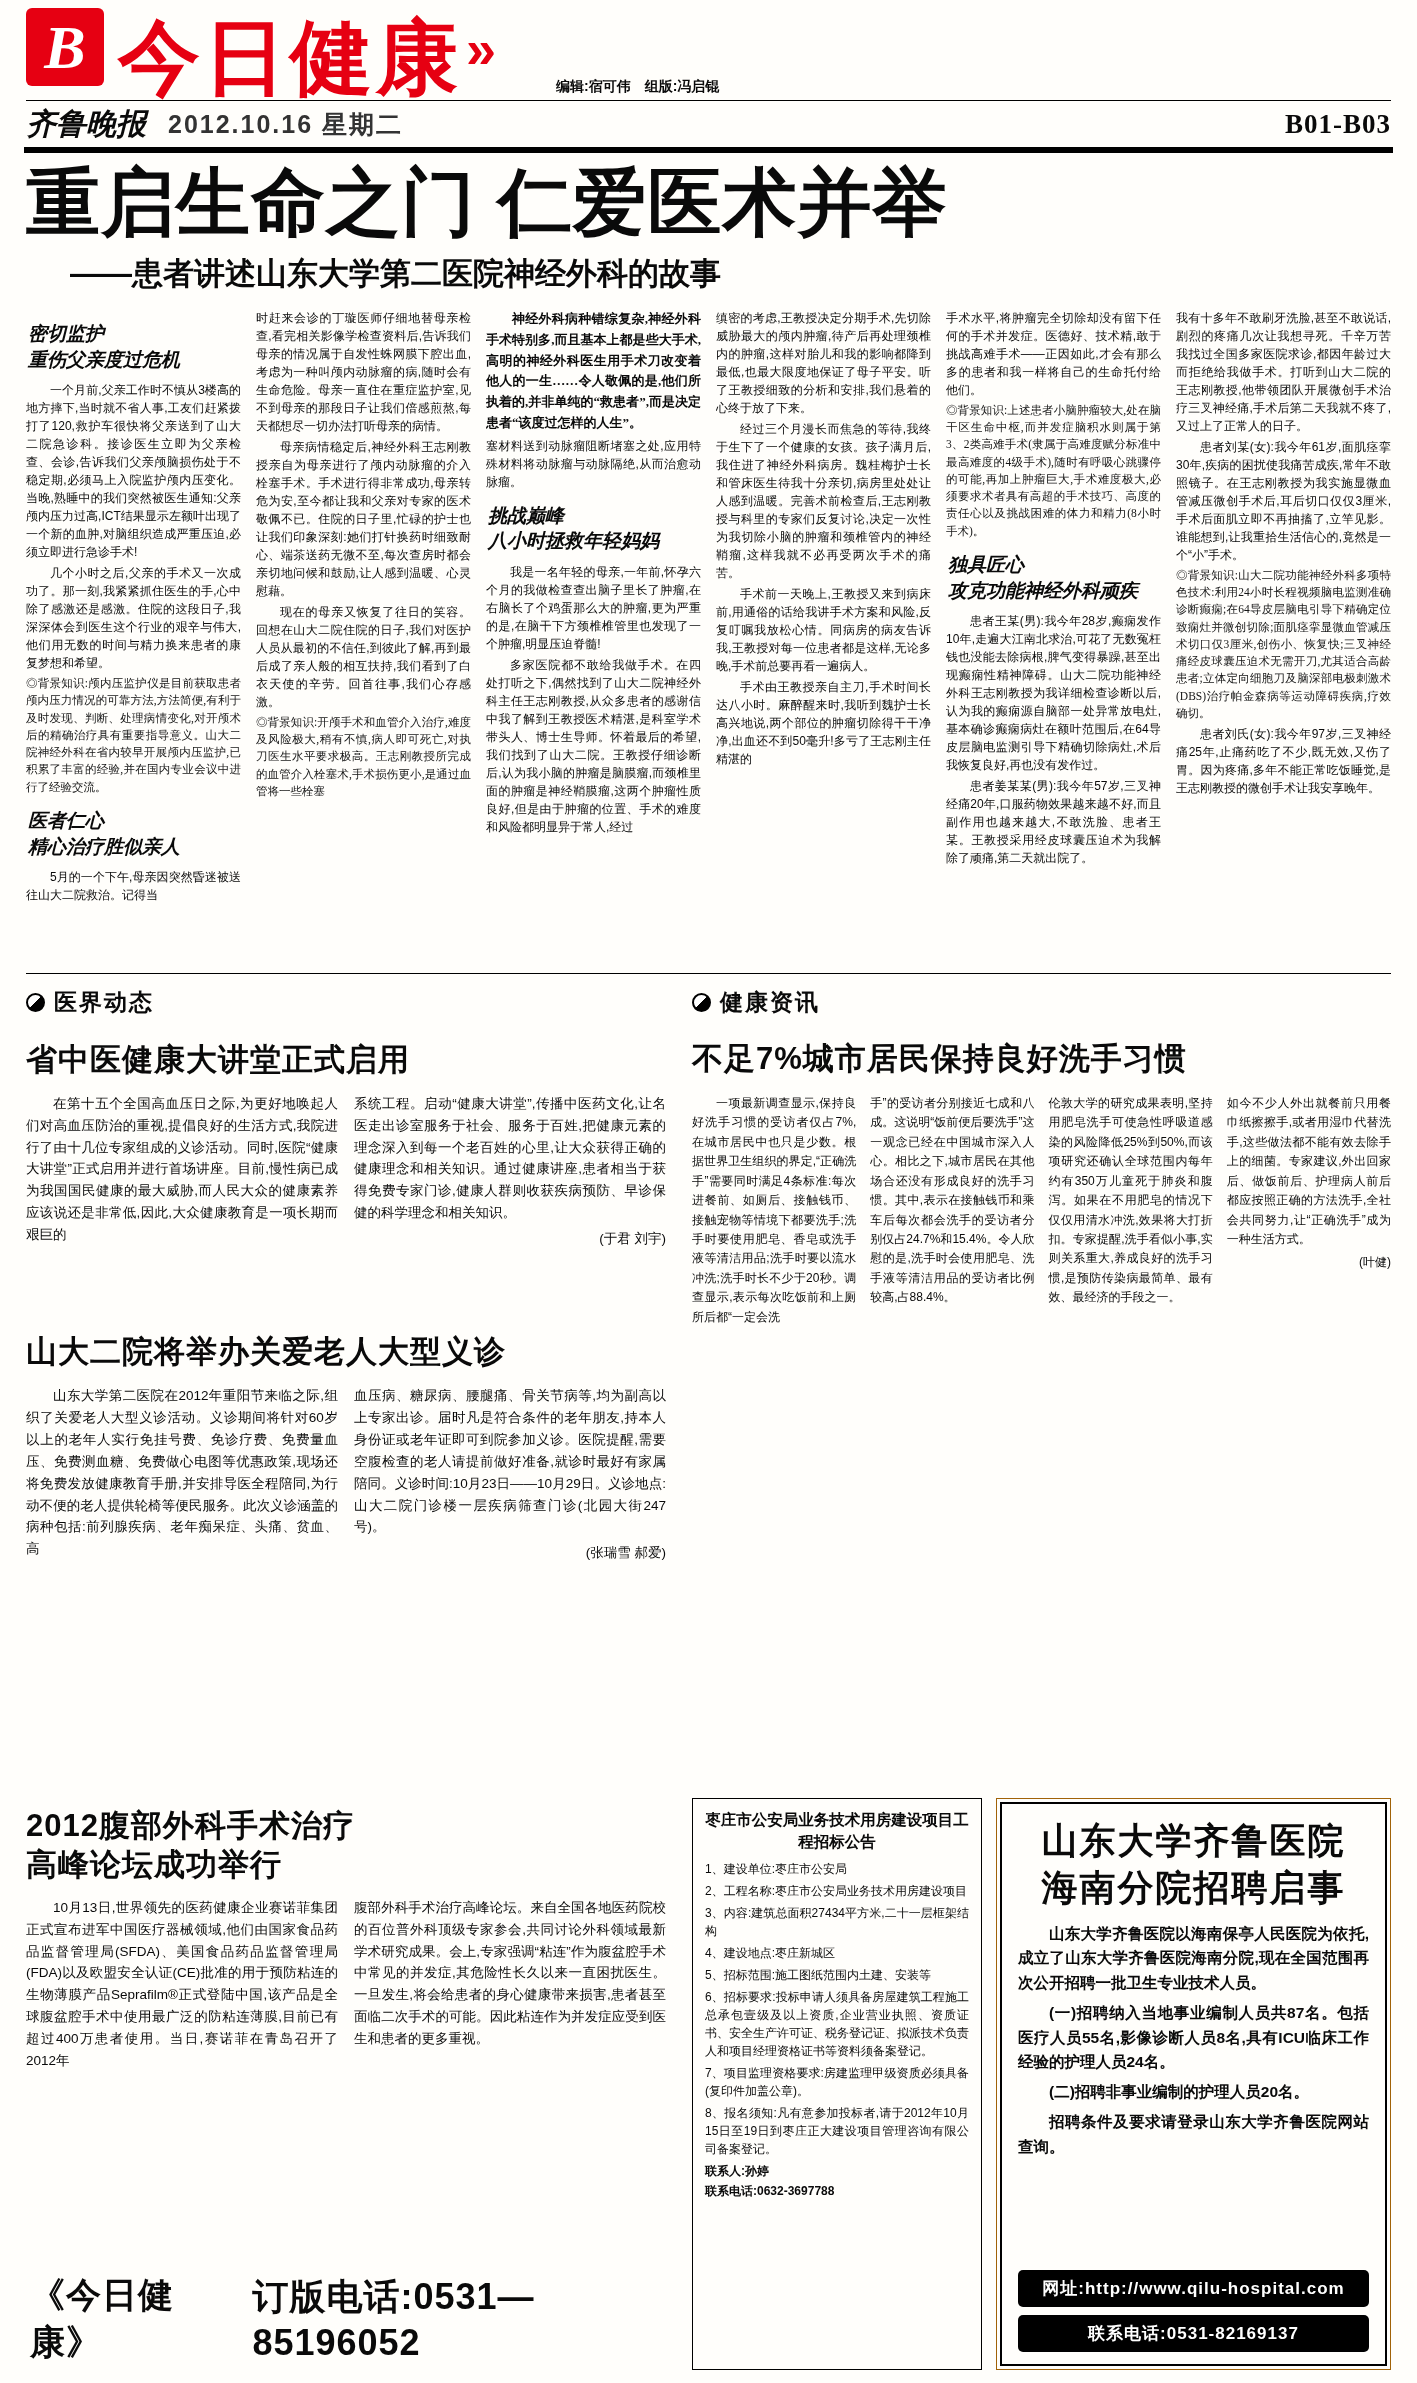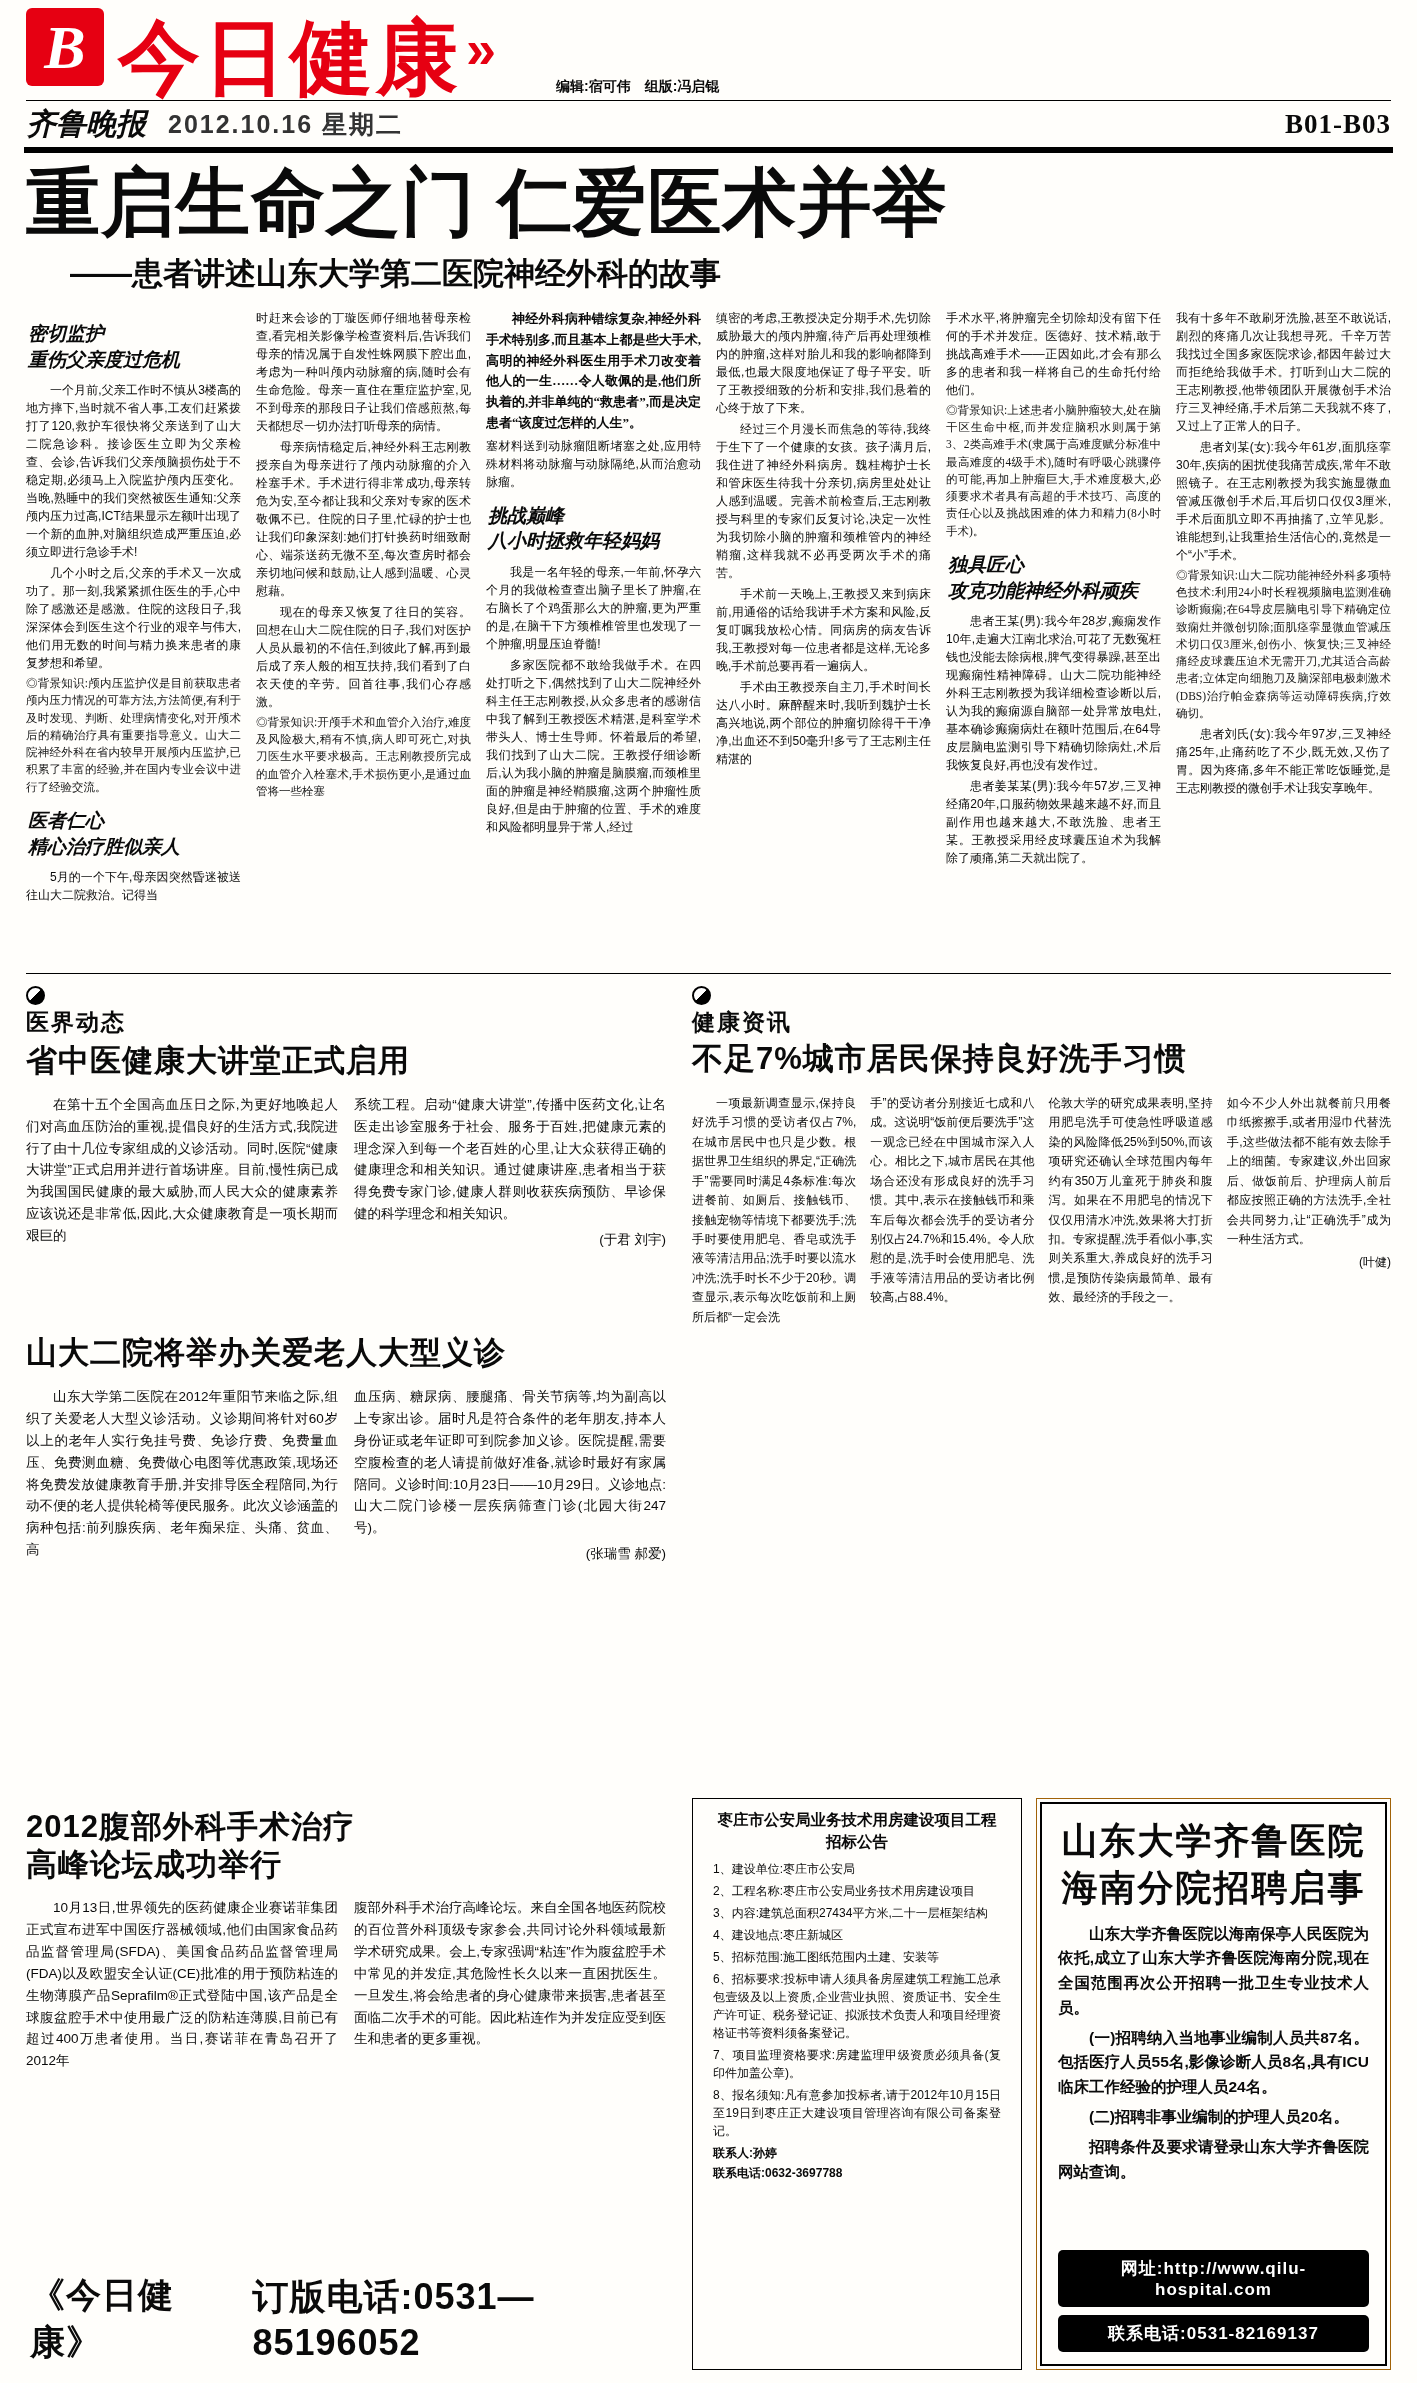--- a/index.html
+++ b/index.html
@@ -54,21 +54,21 @@
     margin-bottom:9px; text-indent:2em;
   }
 
   .divider { height:1px; background:#000; margin:14px 26px 0 26px; }
 
   
   .bottom { display:flex; gap:26px; padding:12px 26px 0 26px; height:1398px; overflow:hidden; }
   .bcol-left { width:640px; flex:0 0 auto; display:flex; flex-direction:column; }
   .bcol-right { flex:1 1 auto; display:flex; flex-direction:column; }
 
-  .section-head { display:flex; align-items:flex-start; gap:2px; height:34px;flex-direction:column; }
+  .section-head { display:flex; align-items:center; gap:9px; height:34px; }
   .sec-icon {
     width:19px; height:19px; border-radius:50%; border:2px solid #000; flex:0 0 auto;
     background:linear-gradient(135deg,#fff 48%,#000 48%);
   }
   .section-title { font-size:23px; font-weight:800; letter-spacing:2px; }
 
   .art-title { font-size:31px; font-weight:800; margin:20px 0 12px 0; letter-spacing:1px; }
   .art-title.two-line { line-height:1.25; margin-top:26px; }
   .cols2 { display:flex; gap:16px; overflow:hidden; }
   .cols2 .acol { flex:1 1 0; font-size:13.5px; line-height:1.62; text-align:justify; }
@@ -82,21 +82,21 @@
 
   .wash-title { font-size:31px; font-weight:800; margin:18px 0 14px 0; letter-spacing:1px; }
   .wash-cols { display:flex; gap:14px; height:688px; overflow:hidden; }
   .wash-cols .wcol { flex:1 1 0; font-size:12px; line-height:1.62; text-align:justify; }
   .wcol p { text-indent:2em; }
   .wcol p.cont { text-indent:0; }
 
   
   .ads { display:flex; gap:14px; margin-top:16px; height:572px; }
   .tender {
-    width:330px; flex:0 0 auto; border:1px solid #000; padding:10px 20px; overflow:hidden;
+    width:290px; flex:0 0 auto; border:1px solid #000; padding:10px 12px; overflow:hidden;
     font-size:12px; line-height:1.5;
   }
   .tender-title { font-weight:bold; font-size:15.5px; text-align:center; line-height:1.4; margin-bottom:8px; }
   .tender ul { list-style:none; }
   .tender li { margin-bottom:4px; text-align:justify; }
   .tender-contacts { margin-top:4px; font-weight:bold; }
   .tender-contacts div { margin-top:2px; }
 
   .recruit { flex:1 1 auto; border:1px solid #a16207; padding:3px; }
   .recruit-inner { border:2px solid #000; height:100%; padding:14px 16px 12px 16px; display:flex; flex-direction:column; overflow:hidden; }

